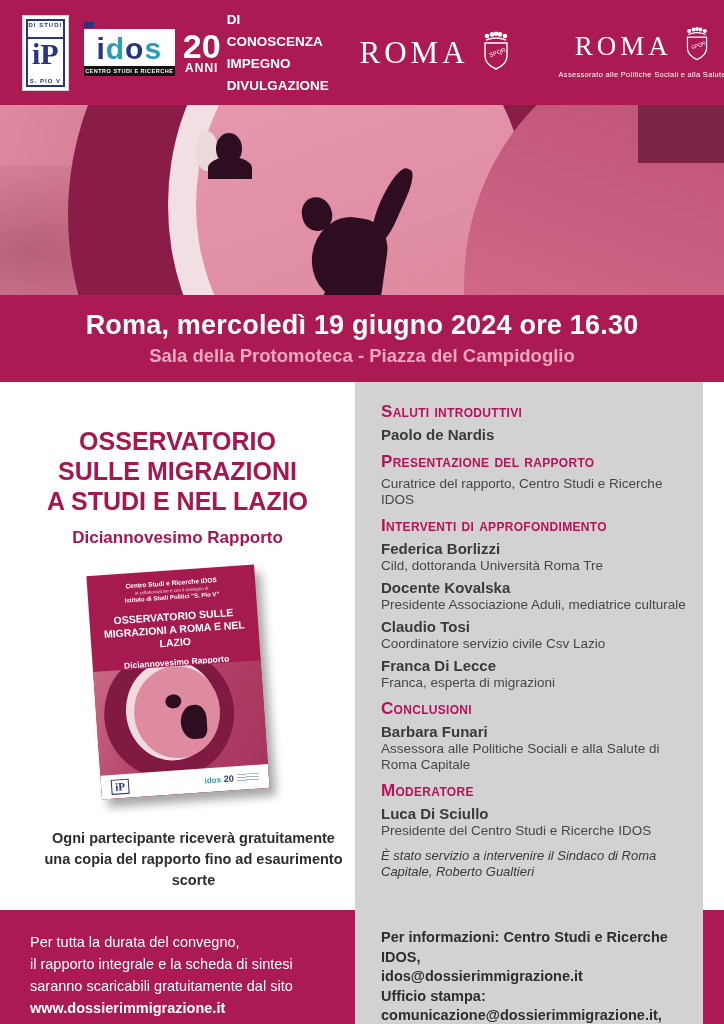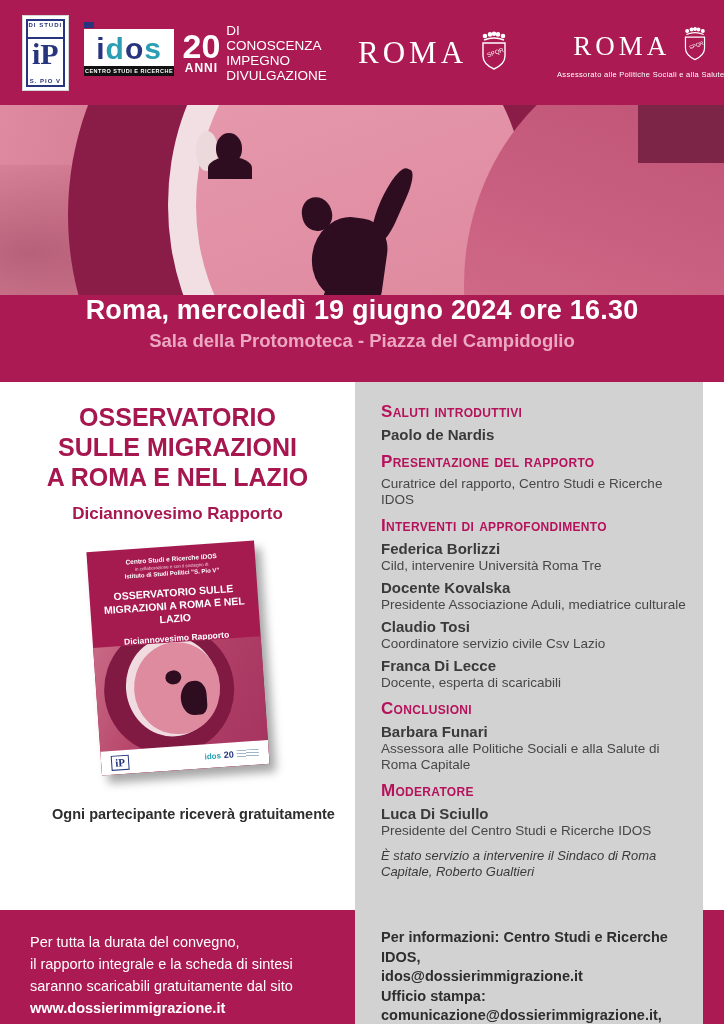--- a/index.html
+++ b/index.html
@@ -26,21 +26,21 @@
   .idos-block { display:flex; align-items:center; margin-left:15px; }
   .idos-box { position:relative; background:#fff; width:96px; padding:6px 5px 0 5px; }
   .idos-sq { position:absolute; left:0; top:-7px; width:10px; height:6px; background:#27357E; }
   .idos-word { font-size:30px; line-height:28px; font-weight:bold; letter-spacing:1px; text-align:center; }
   .idos-word .c1{color:#27357E;} .idos-word .c2{color:#2B9EB3;} .idos-word .c3{color:#27357E;} .idos-word .c4{color:#2B9EB3;}
   .idos-bar { background:#111; color:#fff; font-size:5.5px; letter-spacing:.5px;
               text-align:center; padding:2px 0; margin:3px -5px 0 -5px; font-weight:bold; }
   .idos-20 { display:flex; flex-direction:column; align-items:center; margin-left:8px; color:#fff; }
   .idos-20 .big { font-size:34px; font-weight:bold; line-height:30px; }
   .idos-20 .anni { font-size:12px; font-weight:bold; letter-spacing:1px; }
-  .idos-tag { margin-left:6px; color:#fff; font-weight:normal; font-size:13.5px; line-height:15px; }
+  .idos-tag { margin-left:6px; color:#fff; font-weight:bold; font-size:13.5px; line-height:22px; }
 
   .roma { display:flex; align-items:center; color:#fff; }
   .roma-word { font-family:"Liberation Serif", serif; font-size:31px; letter-spacing:4px; font-weight:normal; }
   .crest { margin-left:12px; }
   .roma-wrap { display:flex; flex-direction:column; align-items:center; }
   .roma-sub { color:#fff; font-size:7.5px; margin-top:4px; letter-spacing:.3px; white-space:nowrap; }
 
   
   .hero { position:absolute; left:0; top:105px; width:724px; height:190px; overflow:hidden;
           background:linear-gradient(105deg,#DE8AA0 0%,#D47C93 22%,#C4647F 40%,#C25D7E 60%,#CE6D8A 82%,#D0738D 100%); }
@@ -59,30 +59,30 @@
   .sil.head1 { left:216px; top:28px; width:26px; height:30px; border-radius:50% 50% 45% 45%; }
   .sil.head1b { left:208px; top:52px; width:44px; height:22px; border-radius:50% 50% 0 0; }
   .sil.face { left:196px; top:26px; width:22px; height:40px; border-radius:50%; background:#EBD9DC; }
   .sil.fig-head { left:302px; top:92px; width:30px; height:34px; border-radius:50% 55% 50% 50%; transform:rotate(-12deg); }
   .sil.fig-body { left:312px; top:112px; width:74px; height:84px; border-radius:60% 45% 20% 60%; transform:rotate(8deg); }
   .sil.fig-leg { left:322px; top:176px; width:34px; height:70px; border-radius:40% 60% 10% 30%; }
   .sil.arm-right { left:380px; top:60px; width:22px; height:80px; border-radius:60% 40% 40% 60%; transform:rotate(24deg); }
 
   
   .banner { position:absolute; left:0; top:295px; width:724px; height:87px; background:#AB1A52;
-            display:flex; flex-direction:column; align-items:center; }
+            display:flex; flex-direction:column; align-items:center; justify-content:center; }
   .banner .l1 { color:#fff; font-size:27px; font-weight:bold; letter-spacing:.2px; }
   .banner .l2 { color:#ECA7C3; font-size:18.5px; font-weight:bold; margin-top:4px; }
 
   
   .left-col { position:absolute; left:0; top:382px; width:355px; height:528px; background:#fff; text-align:center; }
   .gray-col { position:absolute; left:355px; top:382px; width:348px; height:642px; background:#D3D2D2; }
   .right-margin { position:absolute; left:703px; top:382px; width:21px; height:528px; background:#fff; }
 
-  .main-title { margin-top:20px; color:#A6164F; font-weight:bold; font-size:25px; line-height:30px; }
+  .main-title { margin-top:44px; color:#A6164F; font-weight:bold; font-size:25px; line-height:30px; }
   .sub-title { margin-top:12px; color:#A6164F; font-weight:bold; font-size:17px; }
 
   
   .book-wrap { margin-top:22px; display:flex; justify-content:center; }
   .book { position:relative; width:168px; height:224px; background:#A51A4F; transform:rotate(-4deg);
           box-shadow:6px 8px 10px rgba(0,0,0,.35); overflow:hidden; color:#fff; }
   .bk-pub { font-size:6.5px; font-weight:bold; margin-top:9px; }
   .bk-collab { font-size:4.5px; margin-top:2px; color:#f3cede; }
   .bk-inst { font-size:6px; font-weight:bold; margin-top:1px; }
   .bk-title { font-size:10.5px; font-weight:bold; line-height:13px; margin:10px 8px 0 8px; }
@@ -219,21 +219,21 @@
 
   <div class="banner">
     <div class="l1">Roma, mercoledì 19 giugno 2024 ore 16.30</div>
     <div class="l2">Sala della Protomoteca - Piazza del Campidoglio</div>
   </div>
 
   <div class="left-col">
     <div class="main-title">
       <div>OSSERVATORIO</div>
       <div>SULLE MIGRAZIONI</div>
-      <div>A ROMA E NEL LAZIO</div>
+      <div>A STUDI E NEL LAZIO</div>
     </div>
     <div class="sub-title">Diciannovesimo Rapporto</div>
 
     <div class="book-wrap">
       <div class="book">
         <div class="bk-pub">Centro Studi e Ricerche IDOS</div>
         <div class="bk-collab">in collaborazione e con il sostegno di</div>
         <div class="bk-inst">Istituto di Studi Politici “S. Pio V”</div>
         <div class="bk-title">OSSERVATORIO SULLE MIGRAZIONI A ROMA E NEL LAZIO</div>
         <div class="bk-sub">Diciannovesimo Rapporto</div>
@@ -250,52 +250,53 @@
             <span class="bk-idos">idos</span>
             <span class="bk-20">20</span>
             <span class="bk-20lines"></span>
           </span>
         </div>
       </div>
     </div>
 
     <div class="free-note">
       <div>Ogni partecipante riceverà gratuitamente</div>
+      <div>una copia del rapporto fino ad esaurimento scorte</div>
     </div>
   </div>
 
   <div class="gray-col">
     <div class="program">
 
       <div class="sec-h">Saluti introduttivi</div>
       <div class="entry">
         <div class="name">Paolo de Nardis</div>
       </div>
 
       <div class="sec-h">Presentazione del rapporto</div>
       <div class="entry">
         <div class="role">Curatrice del rapporto, Centro Studi e Ricerche IDOS</div>
       </div>
 
       <div class="sec-h">Interventi di approfondimento</div>
       <div class="entry">
         <div class="name">Federica Borlizzi</div>
-        <div class="role">Cild, intervenire Università Roma Tre</div>
+        <div class="role">Cild, dottoranda Università Roma Tre</div>
       </div>
       <div class="entry">
         <div class="name">Docente Kovalska</div>
         <div class="role">Presidente Associazione Aduli, mediatrice culturale</div>
       </div>
       <div class="entry">
         <div class="name">Claudio Tosi</div>
         <div class="role">Coordinatore servizio civile Csv Lazio</div>
       </div>
       <div class="entry">
         <div class="name">Franca Di Lecce</div>
-        <div class="role">Docente, esperta di scaricabili</div>
+        <div class="role">Franca, esperta di migrazioni</div>
       </div>
 
       <div class="sec-h">Conclusioni</div>
       <div class="entry">
         <div class="name">Barbara Funari</div>
         <div class="role">Assessora alle Politiche Sociali e alla Salute di Roma Capitale</div>
       </div>
 
       <div class="sec-h">Moderatore</div>
       <div class="entry">

